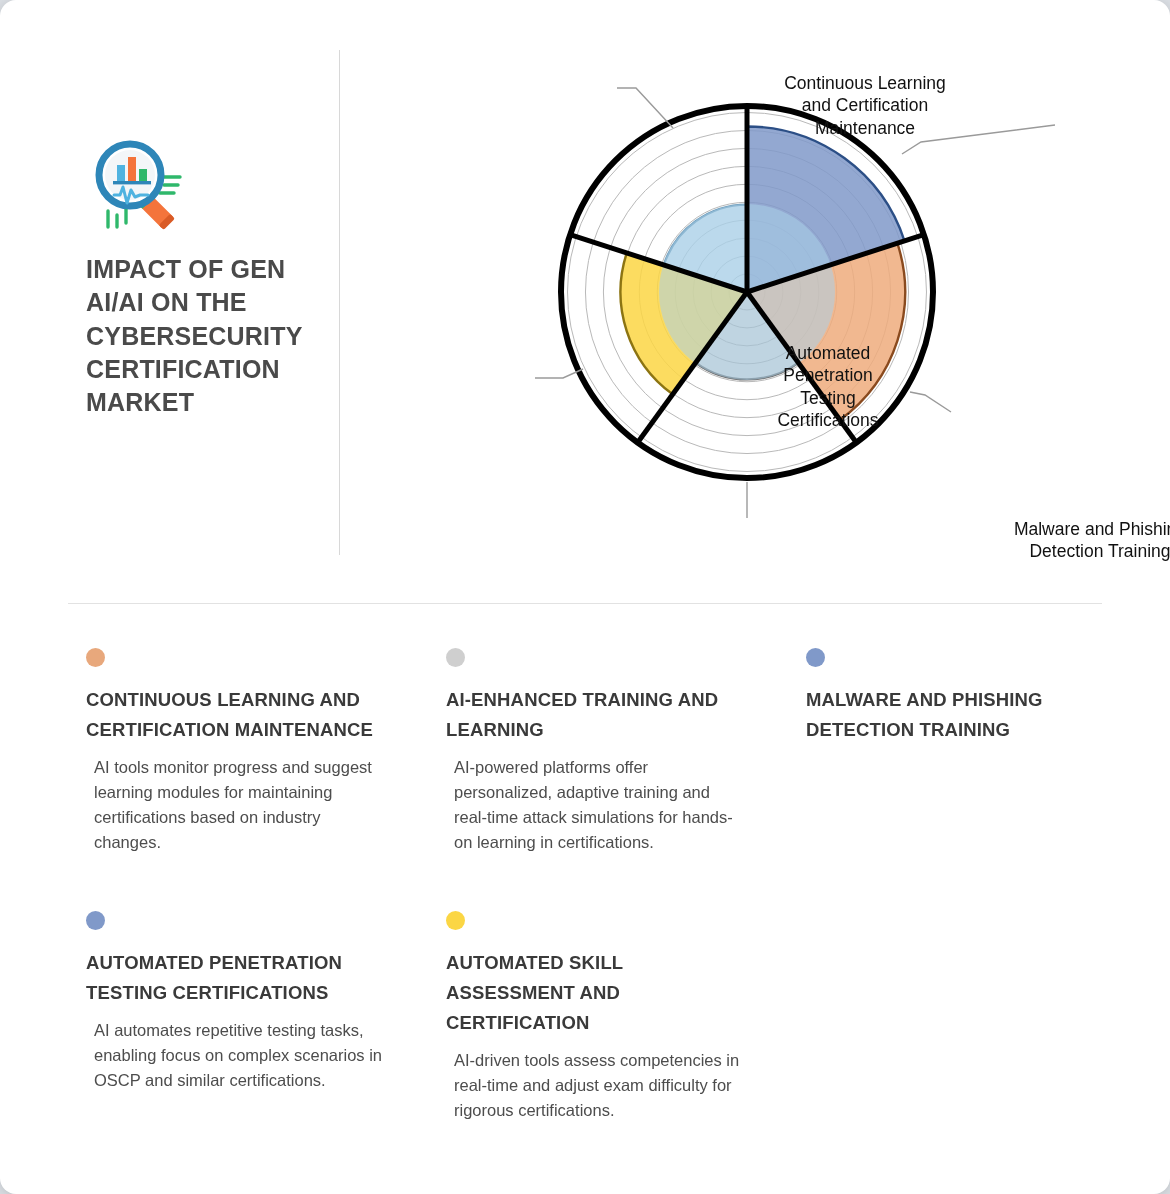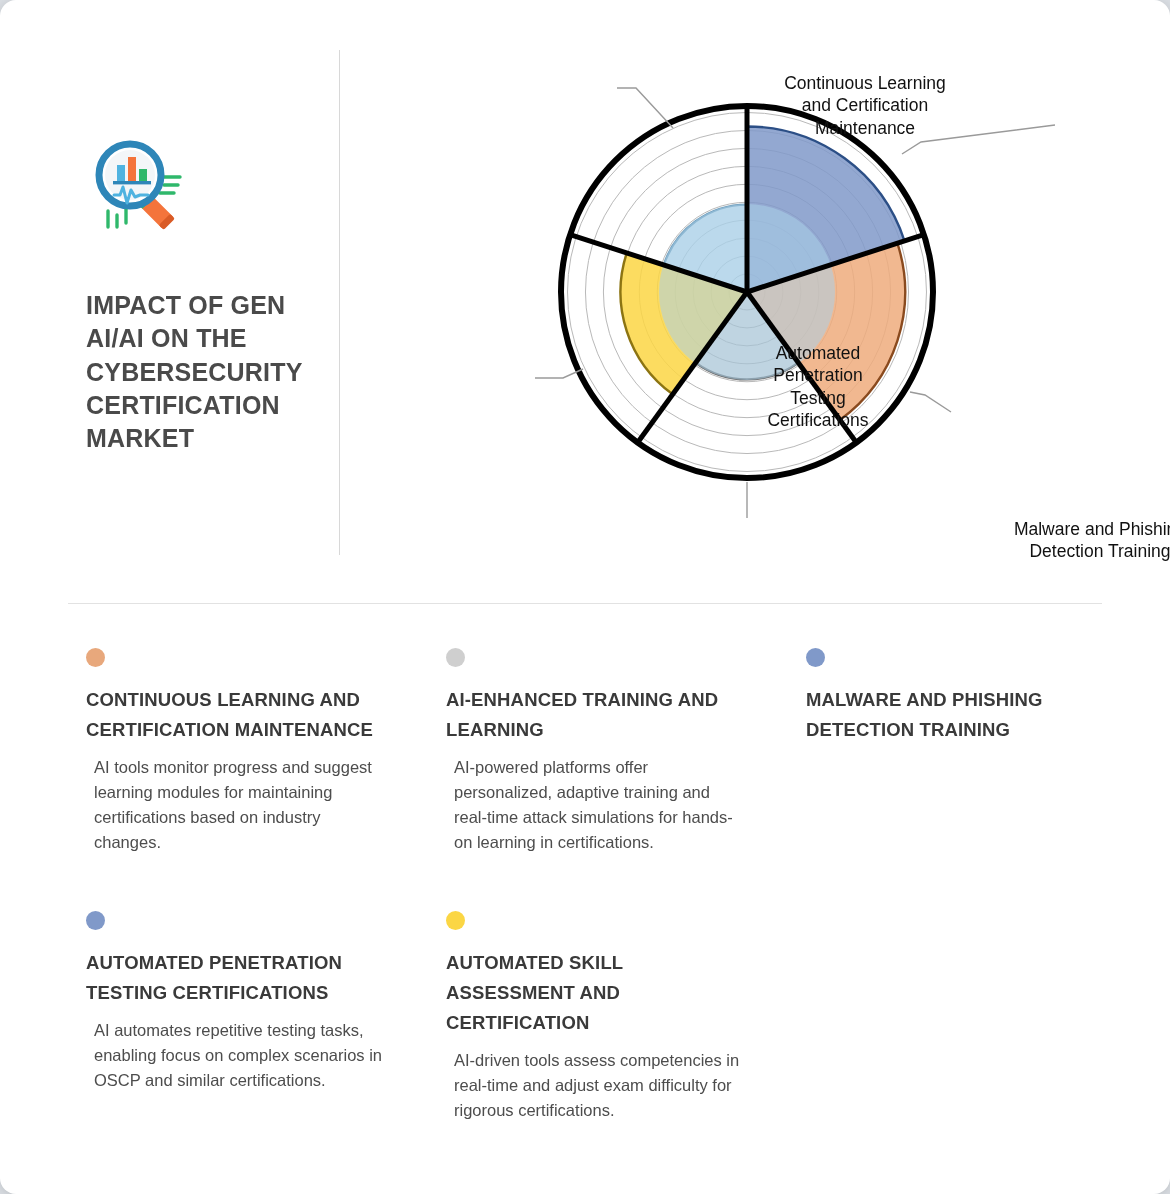--- a/index.html
+++ b/index.html
@@ -26,21 +26,21 @@
     width: 1170px; height: 600px;
   }
 
   #title-block {
     position: absolute;
     left: 86px; top: 135px;
     width: 235px;
   }
   #brand-icon { width: 96px; height: 96px; display:block; }
   #page-title {
-    margin: 58px 0 0 0;
+    margin: 22px 0 0 0;
     font-size: 25px;
     line-height: 1.33;
     font-weight: bold;
     color: #4a4a4a;
     letter-spacing: .2px;
     text-transform: uppercase;
   }
 
   #vdivider {
     position: absolute;
@@ -59,21 +59,21 @@
   .axis-label {
     position: absolute;
     font-size: 17.5px;
     line-height: 1.28;
     color: #111111;
     text-align: center;
     white-space: pre-line;
   }
   #lbl-0 { left: 396px; top: 52px;  width: 228px; }
   #lbl-3 { left: 608px; top: 498px; width: 274px; }
-  #lbl-4 { left: 378px; top: 322px; width: 170px; }
+  #lbl-4 { left: 388px; top: 322px; width: 170px; }
 
   
   #hdivider {
     position: absolute;
     left: 68px; top: 603px;
     width: 1034px; height: 1px;
     background: #e2e2e2;
   }
 
   

